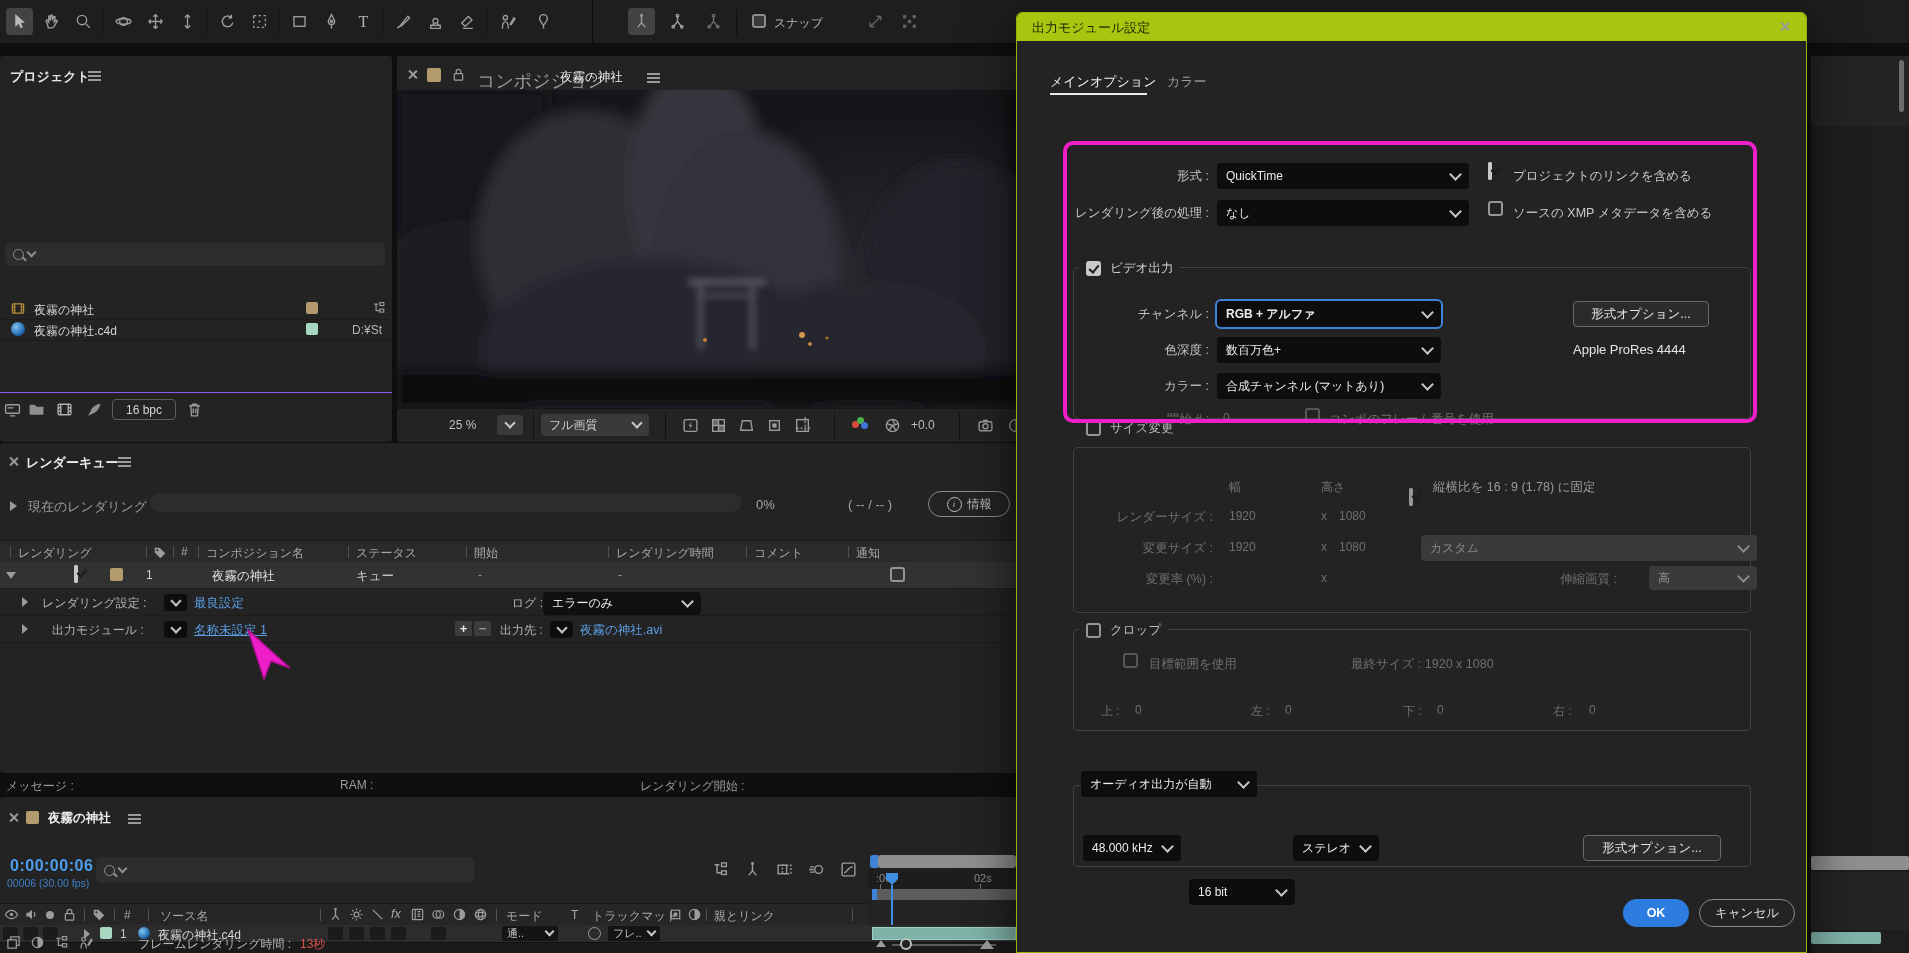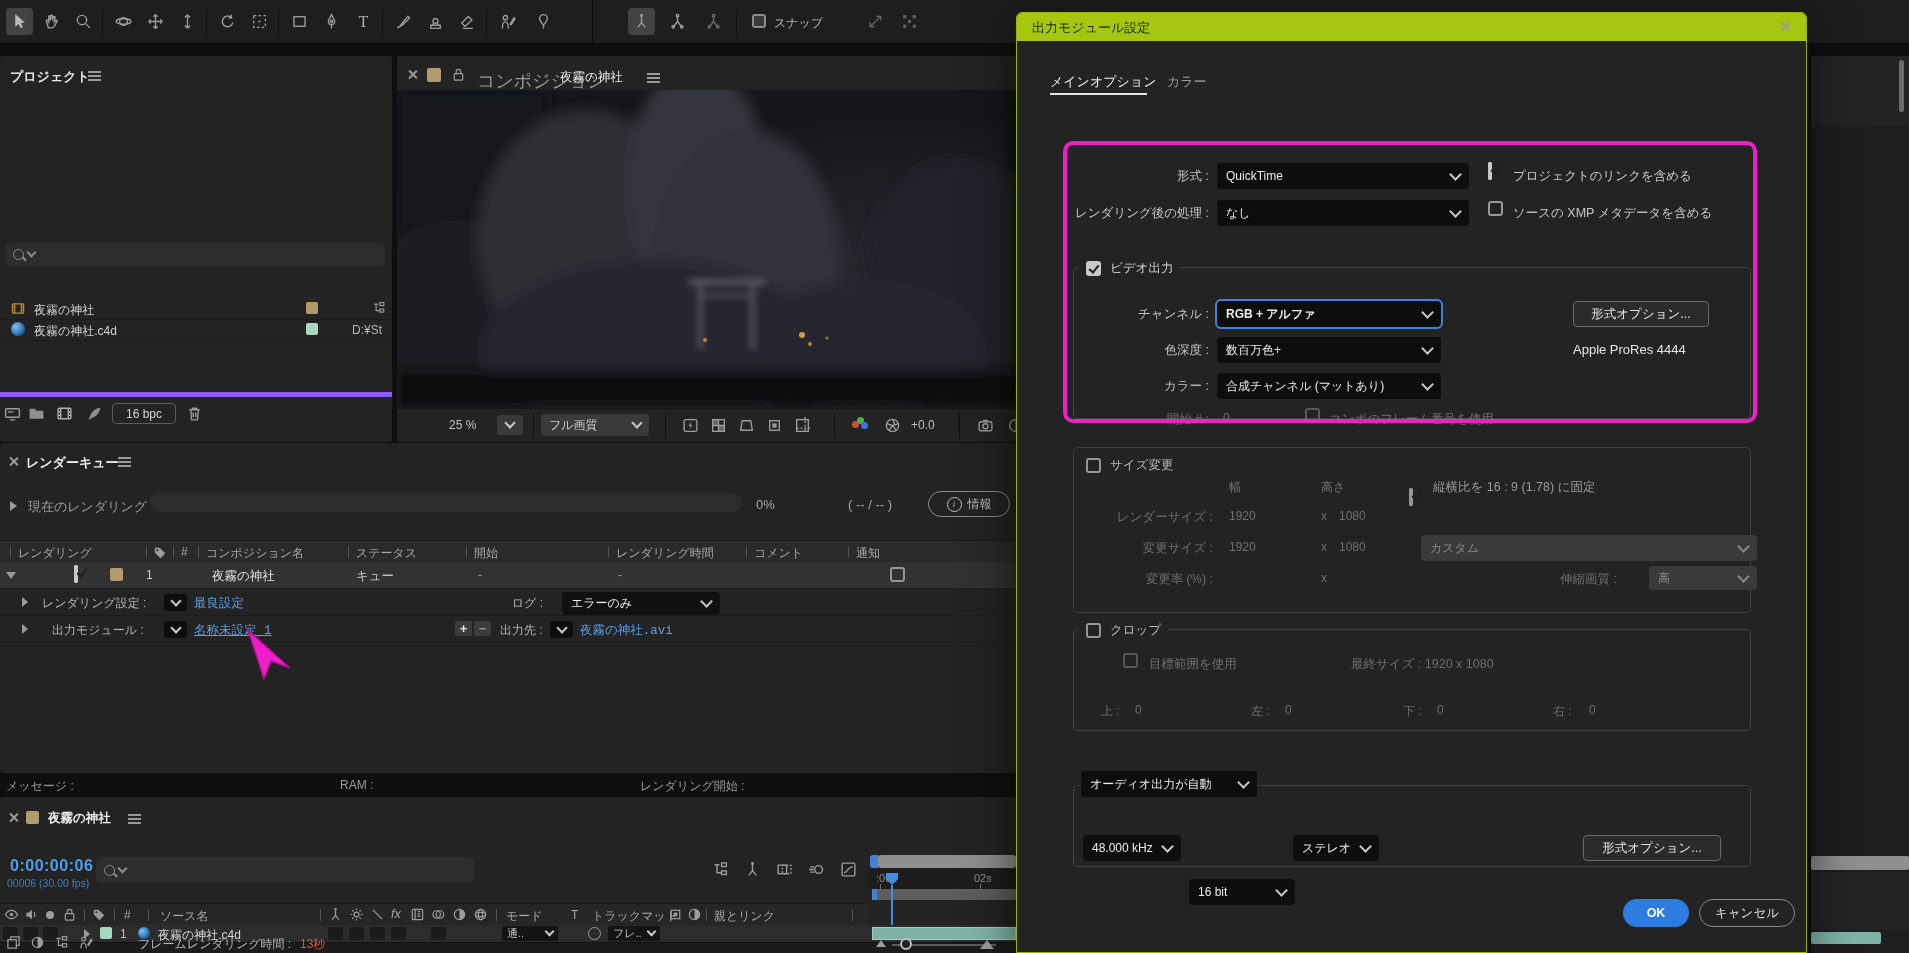--- a/index.html
+++ b/index.html
@@ -19,21 +19,21 @@
   .chk{width:15px;height:15px;border:2px solid #969696;border-radius:3px;box-sizing:border-box;flex:none;background:transparent;}
   .chk.on{background:#c9c9c9;border-color:#c9c9c9;position:relative;}
   .chk.on::after{content:"";position:absolute;left:3px;top:0;width:4px;height:8px;
                  border-right:2px solid #1d1d1d;border-bottom:2px solid #1d1d1d;transform:rotate(40deg);}
   .dim{opacity:.45;}
   .gbox{position:absolute;border:1px solid #424242;border-radius:5px;}
   .legend{position:absolute;background:#232323;padding:0 7px;display:flex;gap:9px;align-items:center;height:22px;}
   .rlabel{position:absolute;text-align:right;color:#c4c4c4;}
   .btn{position:absolute;background:#2b2b2b;border:1px solid #6b6b6b;border-radius:4px;color:#e3e3e3;
        display:flex;align-items:center;justify-content:center;height:26px;box-sizing:border-box;}
-  .bluelink{color:#5c9fe6;font-family:Liberation Mono, monospace;}
+  .bluelink{color:#5c9fe6;}
   .u{text-decoration:underline;}
   .xicon{position:relative;width:11px;height:11px;display:inline-block;}
   .xicon::before,.xicon::after{content:"";position:absolute;left:5px;top:0;width:1.6px;height:11px;background:#9a9a9a;}
   .xicon::before{transform:rotate(45deg);}  .xicon::after{transform:rotate(-45deg);}
   .menuicon{display:inline-block;width:13px;height:2px;background:#9a9a9a;box-shadow:0 4px 0 #9a9a9a,0 8px 0 #9a9a9a;}
   .tri-r{width:0;height:0;border-left:7px solid #9a9a9a;border-top:5px solid transparent;border-bottom:5px solid transparent;display:inline-block;}
   .tri-d{width:0;height:0;border-top:7px solid #9a9a9a;border-left:5px solid transparent;border-right:5px solid transparent;display:inline-block;}
   .tri-u{width:0;height:0;border-bottom:6px solid #cfcfcf;border-left:5px solid transparent;border-right:5px solid transparent;display:inline-block;}
   .vbox{position:absolute;width:23px;height:17px;background:#0d0d0d;border-radius:3px;display:flex;align-items:center;justify-content:center;}
   .vbox .chev{width:6px;height:6px;margin-top:-3px;}
@@ -376,21 +376,21 @@
           <use href="#ic-flow"></use>
         </svg>
     </div>
     <div class="abs" style="left:0;top:263px;width:392px;height:21px;border-bottom:1px solid #1c1c1c;">
       <span class="abs" style="left:11px;top:3px;width:14px;height:14px;border-radius:50%;background:radial-gradient(circle at 35% 35%,#7ec6f0,#1b5ea8 70%,#0c2f57);"></span>
       <span class="abs" style="left:34px;top:4px;color:#d2d2d2;">夜霧の神社.c4d</span>
       <span class="sq abs" style="left:306px;top:4px;background:#a8d8c2;"></span>
       <span class="abs" style="left:352px;top:4px;color:#b5b5b5;">D:¥St</span>
     </div>
 
-    <div class="abs" style="left:0;top:336px;width:392px;height:34px;border-top:5px solid #8b5cf6;">
+    <div class="abs" style="left:0;top:336px;width:392px;height:34px;border-top:1px solid #8b5cf6;">
       <svg class="i abs" style="left:4px;top:8px;">
           <use href="#ic-screen"></use>
         </svg>
       <svg class="i abs" style="left:28px;top:8px;">
           <use href="#ic-folder"></use>
         </svg>
       <svg class="i abs" style="left:56px;top:8px;stroke:#b0b0b0;">
           <use href="#ic-film"></use>
         </svg>
       <svg class="i abs" style="left:86px;top:8px;">
@@ -568,21 +568,21 @@
 
     
     <div class="abs" style="left:0;top:146px;width:1016px;height:26px;">
       <span class="tri-r abs" style="left:22px;top:8px;border-left-width:6px;"></span>
       <span class="abs" style="left:42px;top:6px;color:#b5b5b5;">レンダリング設定 :</span>
       <span class="vbox" style="left:164px;top:5px;">
           <span class="chev"></span>
         </span>
       <span class="bluelink abs" style="left:194px;top:6px;font-size:12.5px;">最良設定</span>
       <span class="rlabel" style="left:455px;top:6px;width:88px;color:#b5b5b5;">ログ :</span>
-      <div class="drop sm" style="left:562px;top:3px;width:158px;">
+      <div class="drop sm" style="left:543px;top:3px;width:158px;">
         <span>エラーのみ</span>
           <span class="chev"></span>
       </div>
     </div>
     <div class="rowline" style="top:172px;"></div>
 
     
     <div class="abs" style="left:0;top:173px;width:1016px;height:26px;">
       <span class="tri-r abs" style="left:22px;top:8px;border-left-width:6px;"></span>
       <span class="abs" style="left:52px;top:6px;color:#b5b5b5;">出力モジュール :</span>
@@ -831,21 +831,21 @@
 
     <div class="dim">
       <span class="rlabel" style="left:0;top:398px;width:192px;font-size:12.5px;">開始 # :</span>
       <span class="abs" style="left:206px;top:398px;color:#c9c9c9;">0</span>
       <span class="chk abs" style="left:288px;top:395px;"></span>
       <span class="abs" style="left:312px;top:398px;color:#c9c9c9;font-size:12.5px;">コンポのフレーム番号を使用</span>
     </div>
 
     
     <div class="gbox" style="left:56px;top:434px;width:676px;height:164px;"></div>
-    <div class="legend" style="left:62px;top:441px;">
+    <div class="legend" style="left:62px;top:404px;">
       <span class="chk"></span>
       <span style="color:#b9b9b9;font-size:12.5px;">サイズ変更</span>
     </div>
     <div class="dim">
       <span class="abs" style="left:212px;top:466px;color:#c9c9c9;">幅</span>
       <span class="abs" style="left:304px;top:466px;color:#c9c9c9;">高さ</span>
     </div>
     <span class="chk on abs dim" style="left:392px;top:463px;opacity:.7;"></span>
     <span class="abs" style="left:416px;top:466px;color:#9a9a9a;font-size:12.5px;">縦横比を 16 : 9 (1.78) に固定</span>
     <div class="dim">

